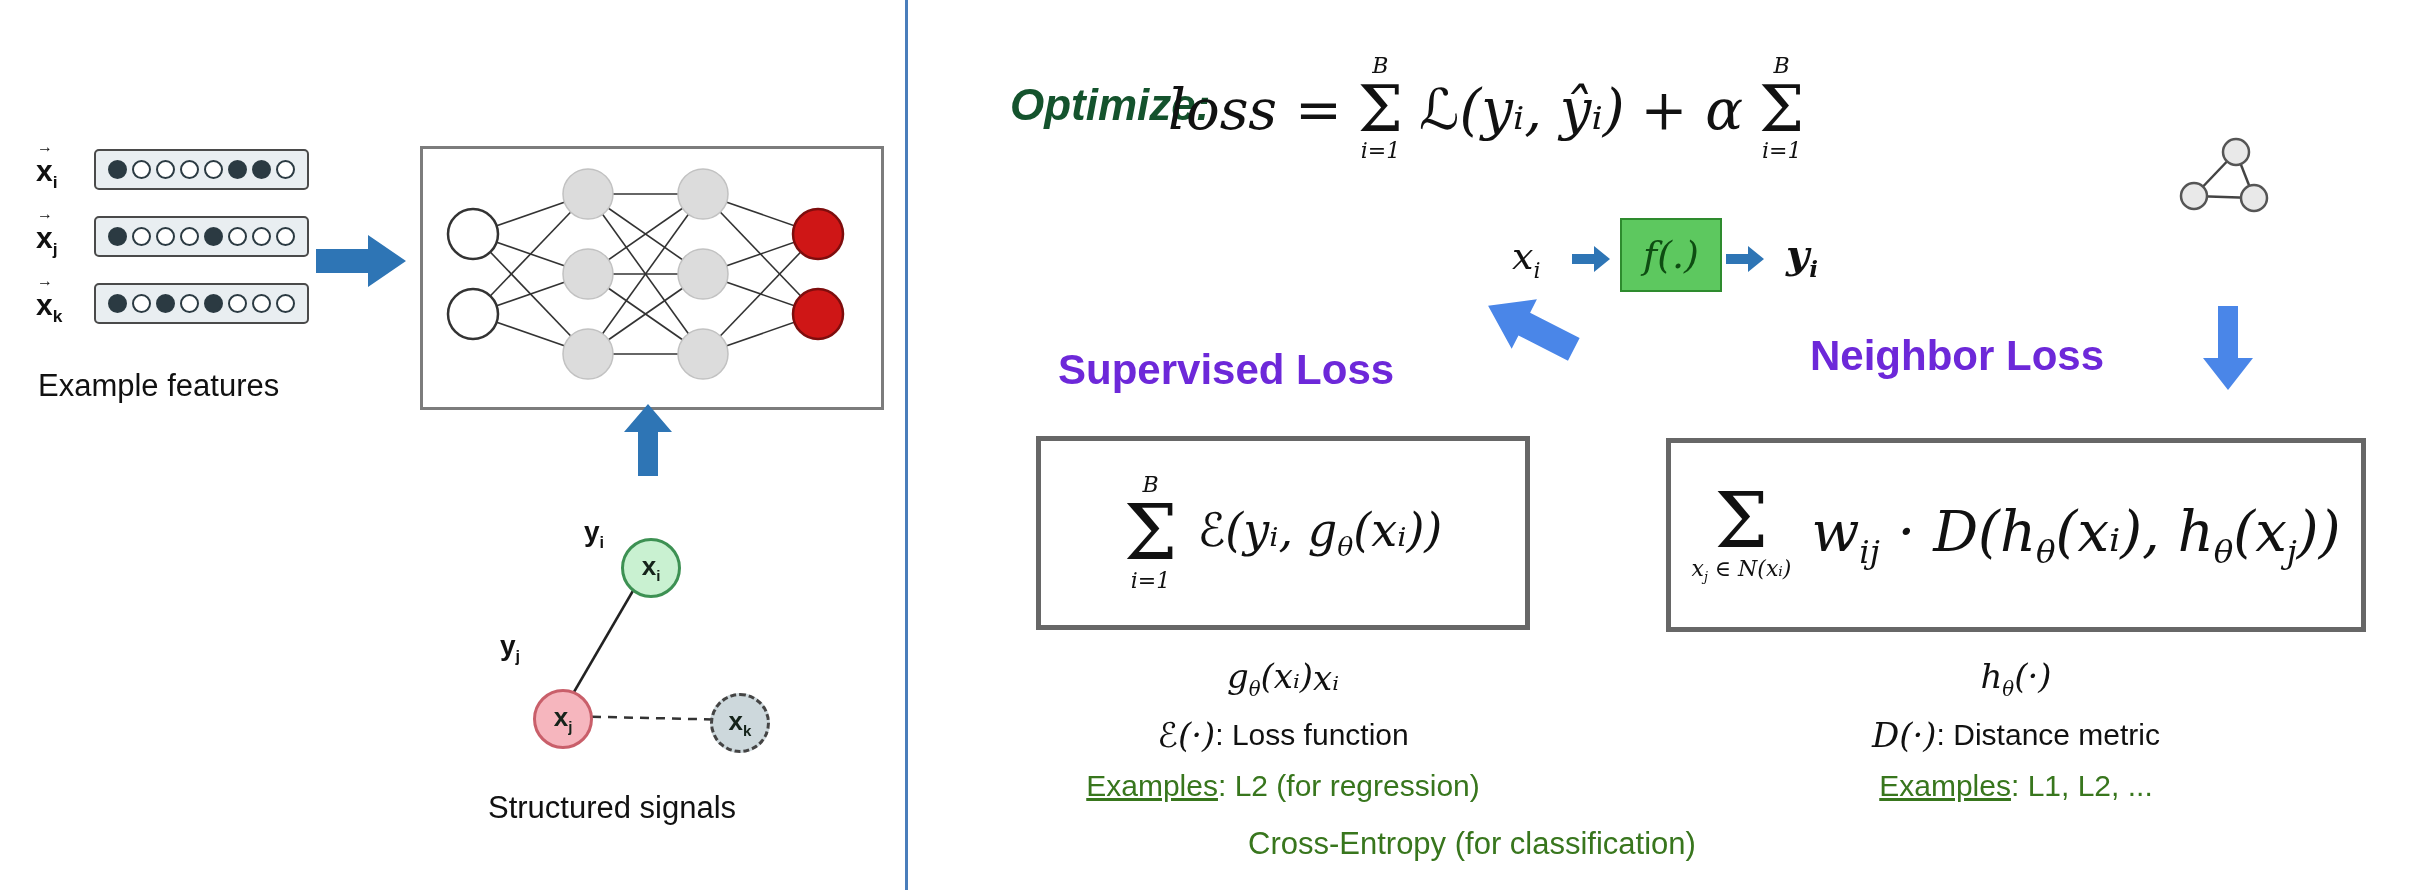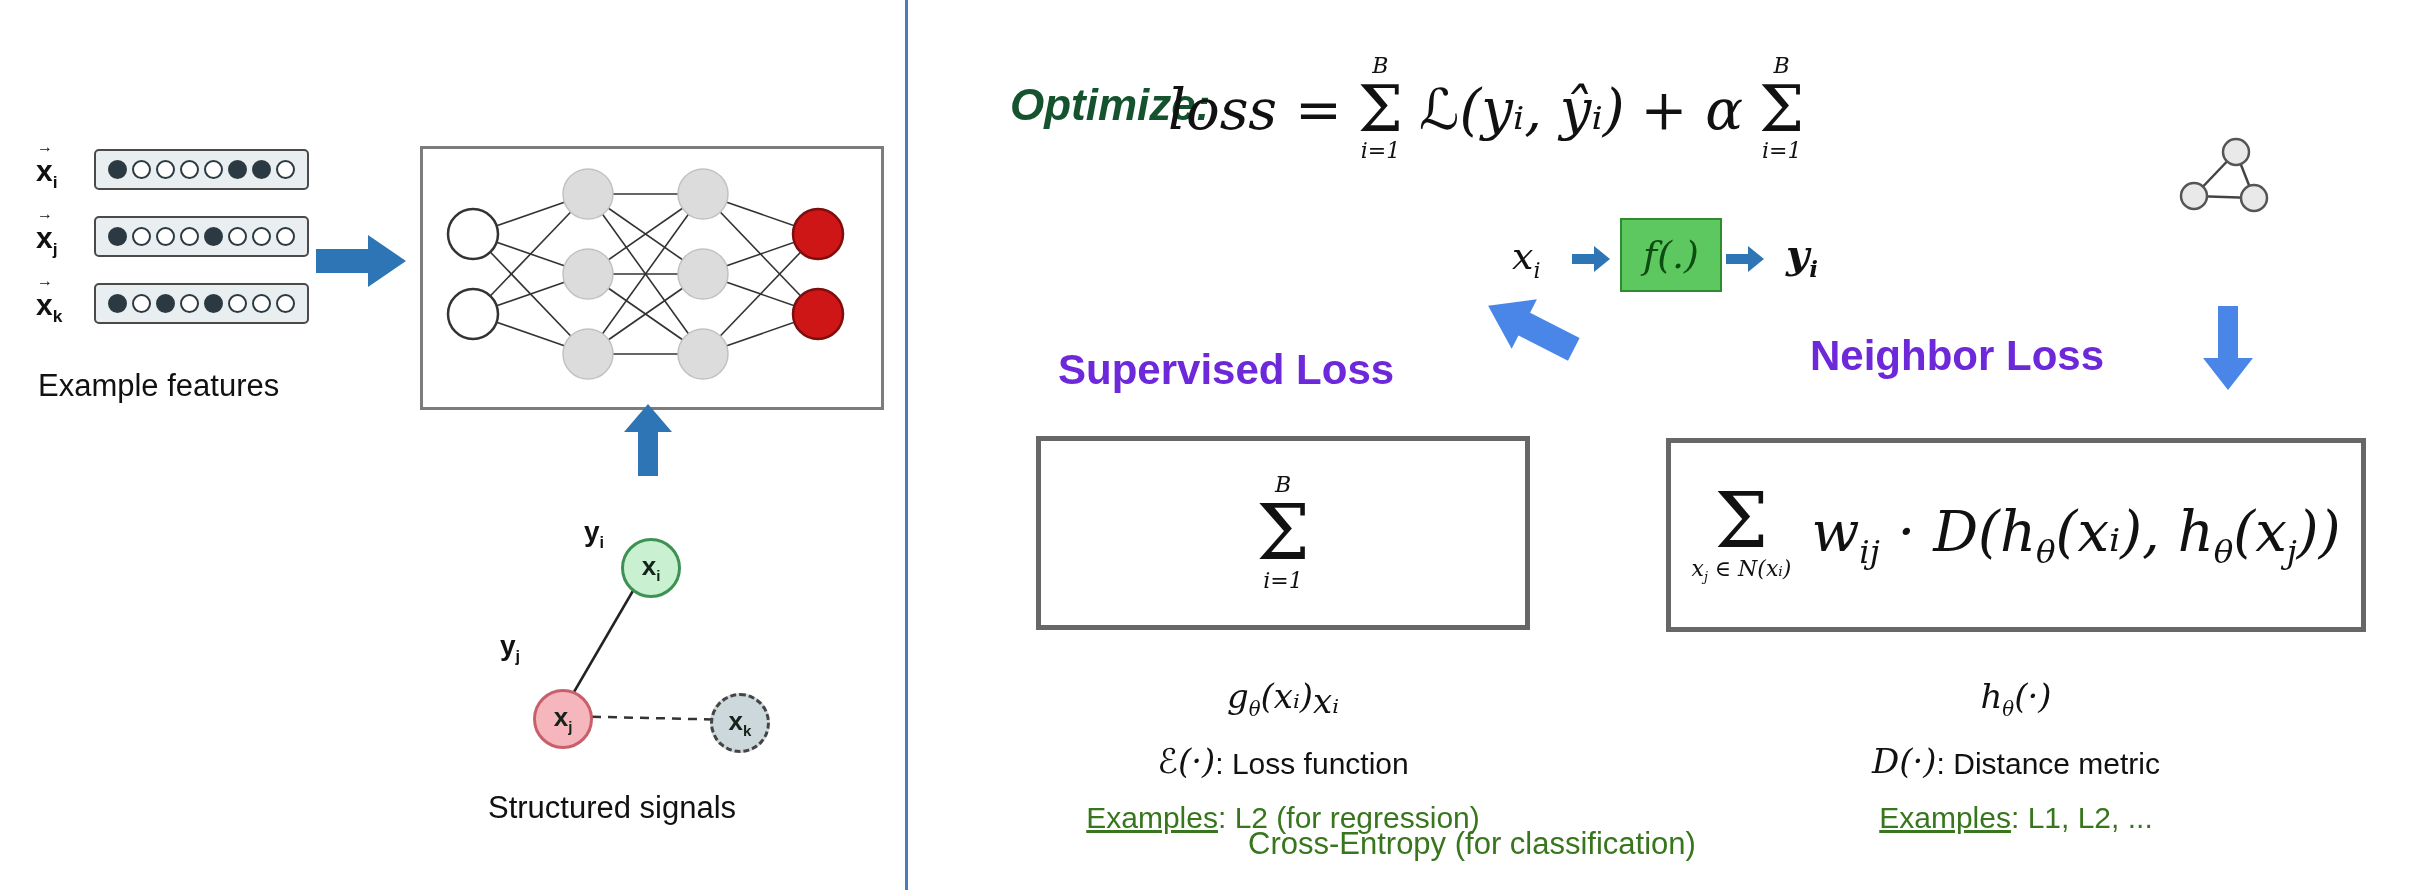--- a/index.html
+++ b/index.html
@@ -23,21 +23,21 @@
   .dot { width:19px; height:19px; border-radius:50%; border:2px solid #2b3a42; box-sizing:border-box; display:inline-block; }
   .dot.on  { background:#2b3a42; }
   .dot.off { background:#ffffff; }
   .gnode { position:absolute; width:54px; height:54px; border-radius:50%;
            display:flex; align-items:center; justify-content:center;
            font-weight:bold; font-size:26px; color:#15231a; }
   .ylab { font-weight:bold; font-size:28px; color:#111; }
   .bluehead { font-size:42px; font-weight:bold; color:#6d28d9; }
   .lossbox { border:5px solid #676767; background:#fff; display:flex; align-items:center;
              justify-content:center; gap:20px; box-sizing:border-box; }
-  .noteline { display:flex; justify-content:center; align-items:flex-end; margin-bottom:14px; font-size:30px;margin-top:20px; }
+  .noteline { display:flex; justify-content:center; align-items:center; margin-bottom:14px; font-size:30px; }
   .green { color:#38761d; }
   .underline { text-decoration:underline; }
 </style>
 </head>
 <body>
 
 <div id="canvas">
 
   <div class="abs" style="left:36px;top:146px">
     <div class="feat-row">
@@ -222,20 +222,23 @@
   <svg class="abs" style="left:2198px;top:306px" width="60" height="86" viewBox="0 0 60 86">
     <polygon points="20,0 40,0 40,52 55,52 30,84 5,52 20,52" fill="#4a86e8"></polygon>
   </svg>
 
   <div class="abs lossbox" style="left:1036px;top:436px;width:494px;height:194px">
     <span class="sum big">
       <span class="limit">B</span>
       <span class="sym">Σ</span>
       <span class="limit">i=1</span>
     </span>
+    <span class="math f46">
+      <span>ℰ</span><span>(yᵢ, g</span><sub>θ</sub><span>(xᵢ))</span>
+    </span>
   </div>
 
   <div class="abs lossbox" style="left:1666px;top:438px;width:700px;height:194px">
     <span class="sum big">
       <span class="sym">Σ</span>
       <span class="limit">
         <span>x</span><sub>j</sub><span> ∈ N(xᵢ)</span>
       </span>
     </span>
     <span class="math f44">

